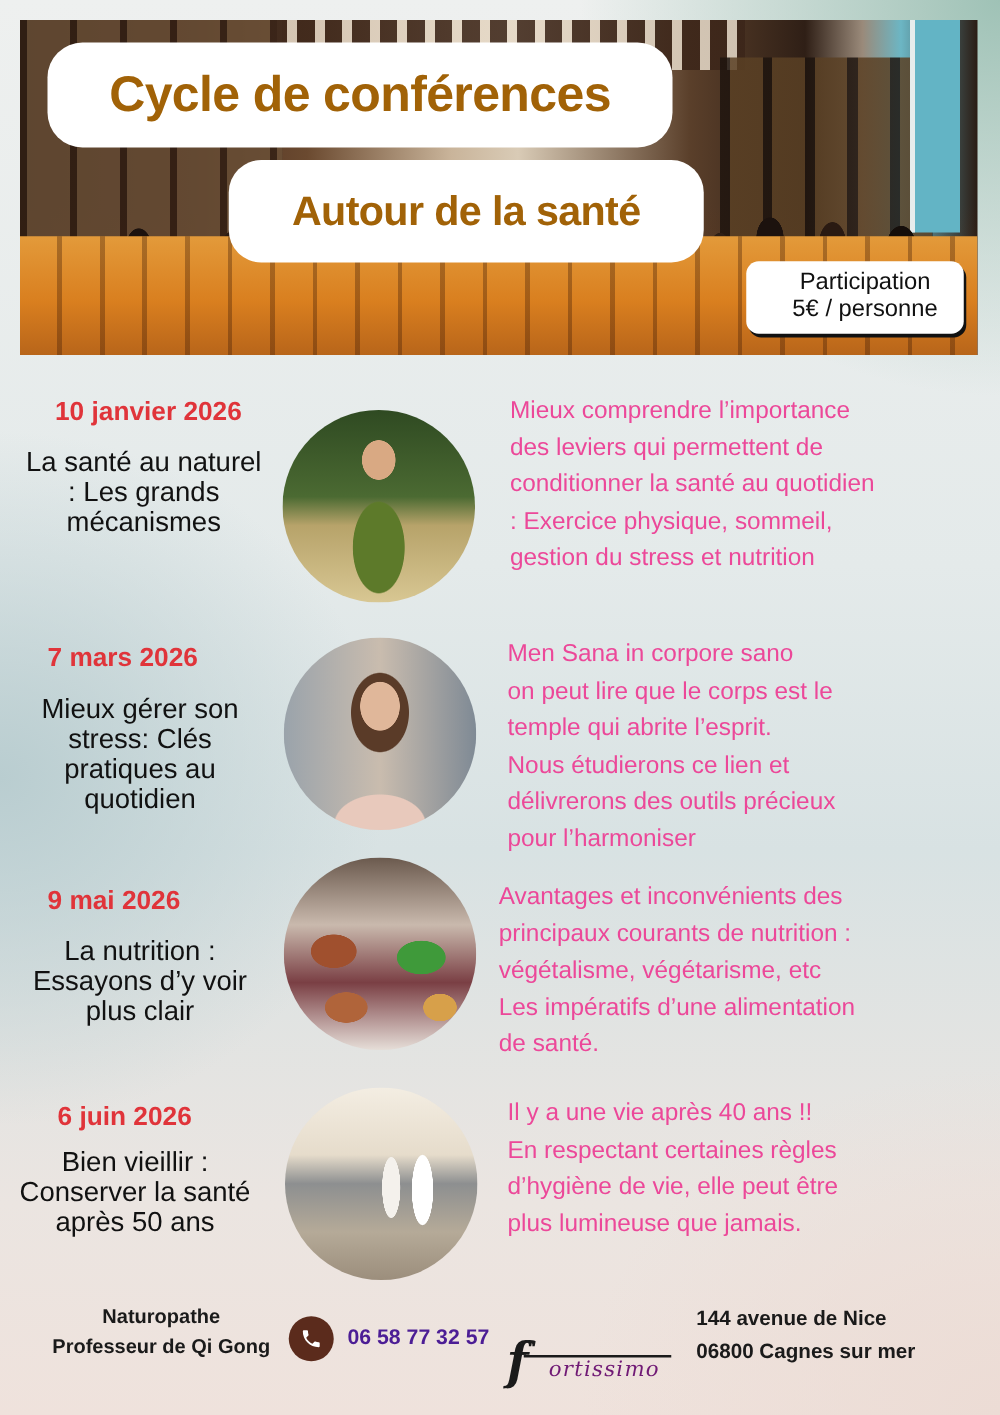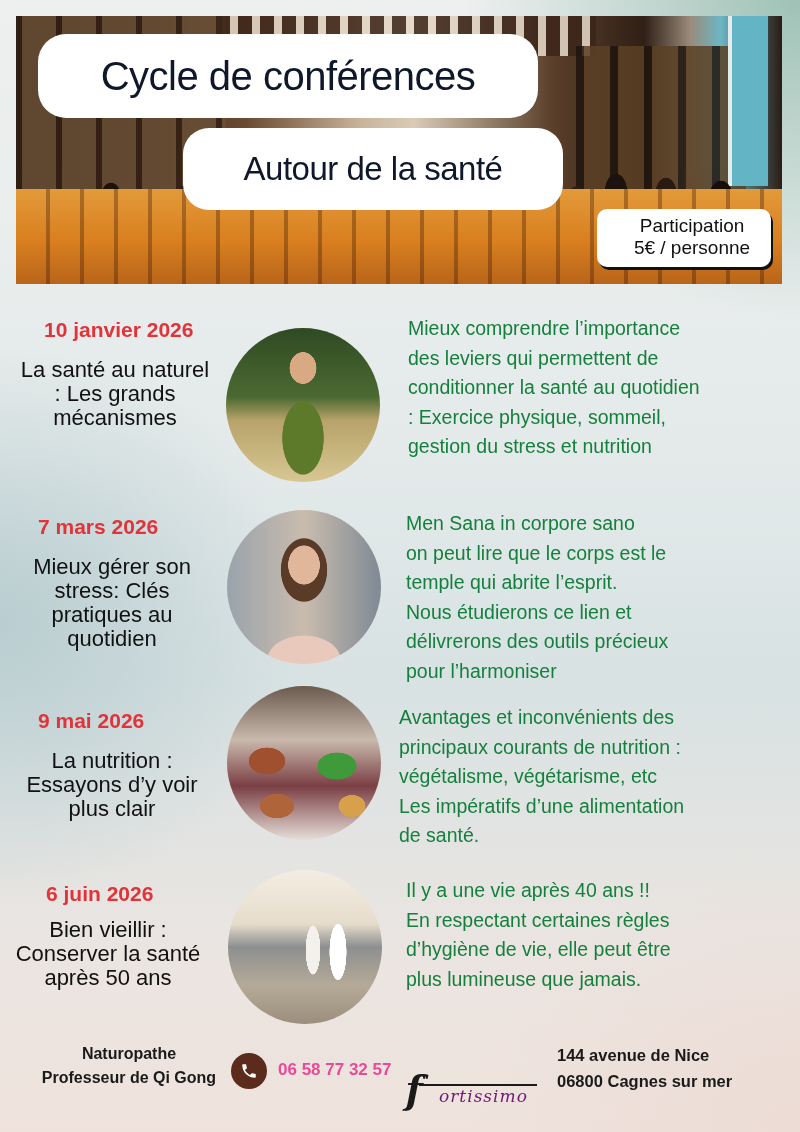--- a/index.html
+++ b/index.html
@@ -54,21 +54,21 @@
       background:
         radial-gradient(ellipse 18px 30px at 95px 40px, #1c120e 60%, transparent 62%),
         radial-gradient(ellipse 16px 26px at 170px 40px, #2b1c14 60%, transparent 62%),
         radial-gradient(ellipse 18px 28px at 600px 30px, #1c120e 60%, transparent 62%),
         radial-gradient(ellipse 18px 30px at 650px 35px, #2a1a12 60%, transparent 62%),
         radial-gradient(ellipse 20px 30px at 705px 38px, #150e0a 60%, transparent 62%),
         radial-gradient(ellipse 14px 24px at 560px 40px, #2e1f16 60%, transparent 62%);
     }
     .pill {
       position: absolute; background: #fff; border-radius: 26px;
-      font-family: "Liberation Sans", sans-serif; font-weight: normal; color: #0f172a;
+      font-family: "Liberation Sans", sans-serif; font-weight: bold; color: #a16207;
       display: flex; align-items: center; justify-content: center;
       white-space: nowrap; letter-spacing: -0.5px;
     }
     .pill-title { left: 22px; top: 18px; width: 500px; height: 84px; font-size: 40px; border-radius: 28px; }
     .pill-subtitle { left: 167px; top: 112px; width: 380px; height: 82px; font-size: 33px; border-radius: 26px; }
     .pill-hours { left: 17px; top: 199px; width: 400px; height: 60px; font-size: 29px; border-radius: 24px; }
     .price-box {
       position: absolute; left: 581px; top: 193px; width: 174px; height: 58px;
       background: #fff; border-radius: 10px; box-shadow: 2px 3px 0 #111;
       font-family: "Liberation Sans", sans-serif; font-size: 19px; line-height: 22px;
@@ -83,21 +83,21 @@
     }
     .session .topic {
       position: absolute; width: 190px; text-align: center;
       font-family: "Liberation Sans", sans-serif; font-size: 22px; line-height: 24px; color: #111;
     }
     .session .photo {
       position: absolute; width: 154px; height: 154px; border-radius: 50%; overflow: hidden;
     }
     .session .desc {
       position: absolute; font-family: "Liberation Sans", sans-serif;
-      font-size: 19.5px; line-height: 29.5px; color: #15803d; white-space: pre-line;
+      font-size: 19.5px; line-height: 29.5px; color: #ec4899; white-space: pre-line;
     }
 
     .photo-1 {
       background:
         radial-gradient(ellipse 22px 26px at 77px 40px, #d9a983 60%, transparent 62%),
         radial-gradient(ellipse 34px 60px at 77px 110px, #5d7a2a 60%, transparent 62%),
         linear-gradient(180deg, #2f4a22 0%, #4b6a32 45%, #b7a36a 60%, #d8c793 100%);
     }
     .photo-2 {
       background:
@@ -125,21 +125,21 @@
     .footer-person {
       position: absolute; left: 26px; top: 1042px; width: 206px; text-align: center;
       font-family: "Liberation Sans", sans-serif; font-weight: bold; font-size: 16px; line-height: 24px; color: #1a1a1a;
     }
     .phone-icon {
       position: absolute; left: 231px; top: 1053px; width: 36px; height: 36px; border-radius: 50%;
       background: #5b2b1c; display: flex; align-items: center; justify-content: center;
     }
     .phone-number {
       position: absolute; left: 278px; top: 1060px;
-      font-family: "Liberation Sans", sans-serif; font-weight: bold; font-size: 17px; color: #ec4899;
+      font-family: "Liberation Sans", sans-serif; font-weight: bold; font-size: 17px; color: #4c1d95;
       white-space: nowrap;
     }
     .brand-logo {
       position: absolute; left: 405px; top: 1070px; width: 132px; height: 46px; text-align: center;
     }
     .brand-logo .ff {
       position: absolute; left: 0; top: -4px; font-family: "DejaVu Serif", serif; font-style: italic;
       font-size: 40px; color: #1a1a1a; letter-spacing: -12px;
     }
     .brand-logo .rule {

